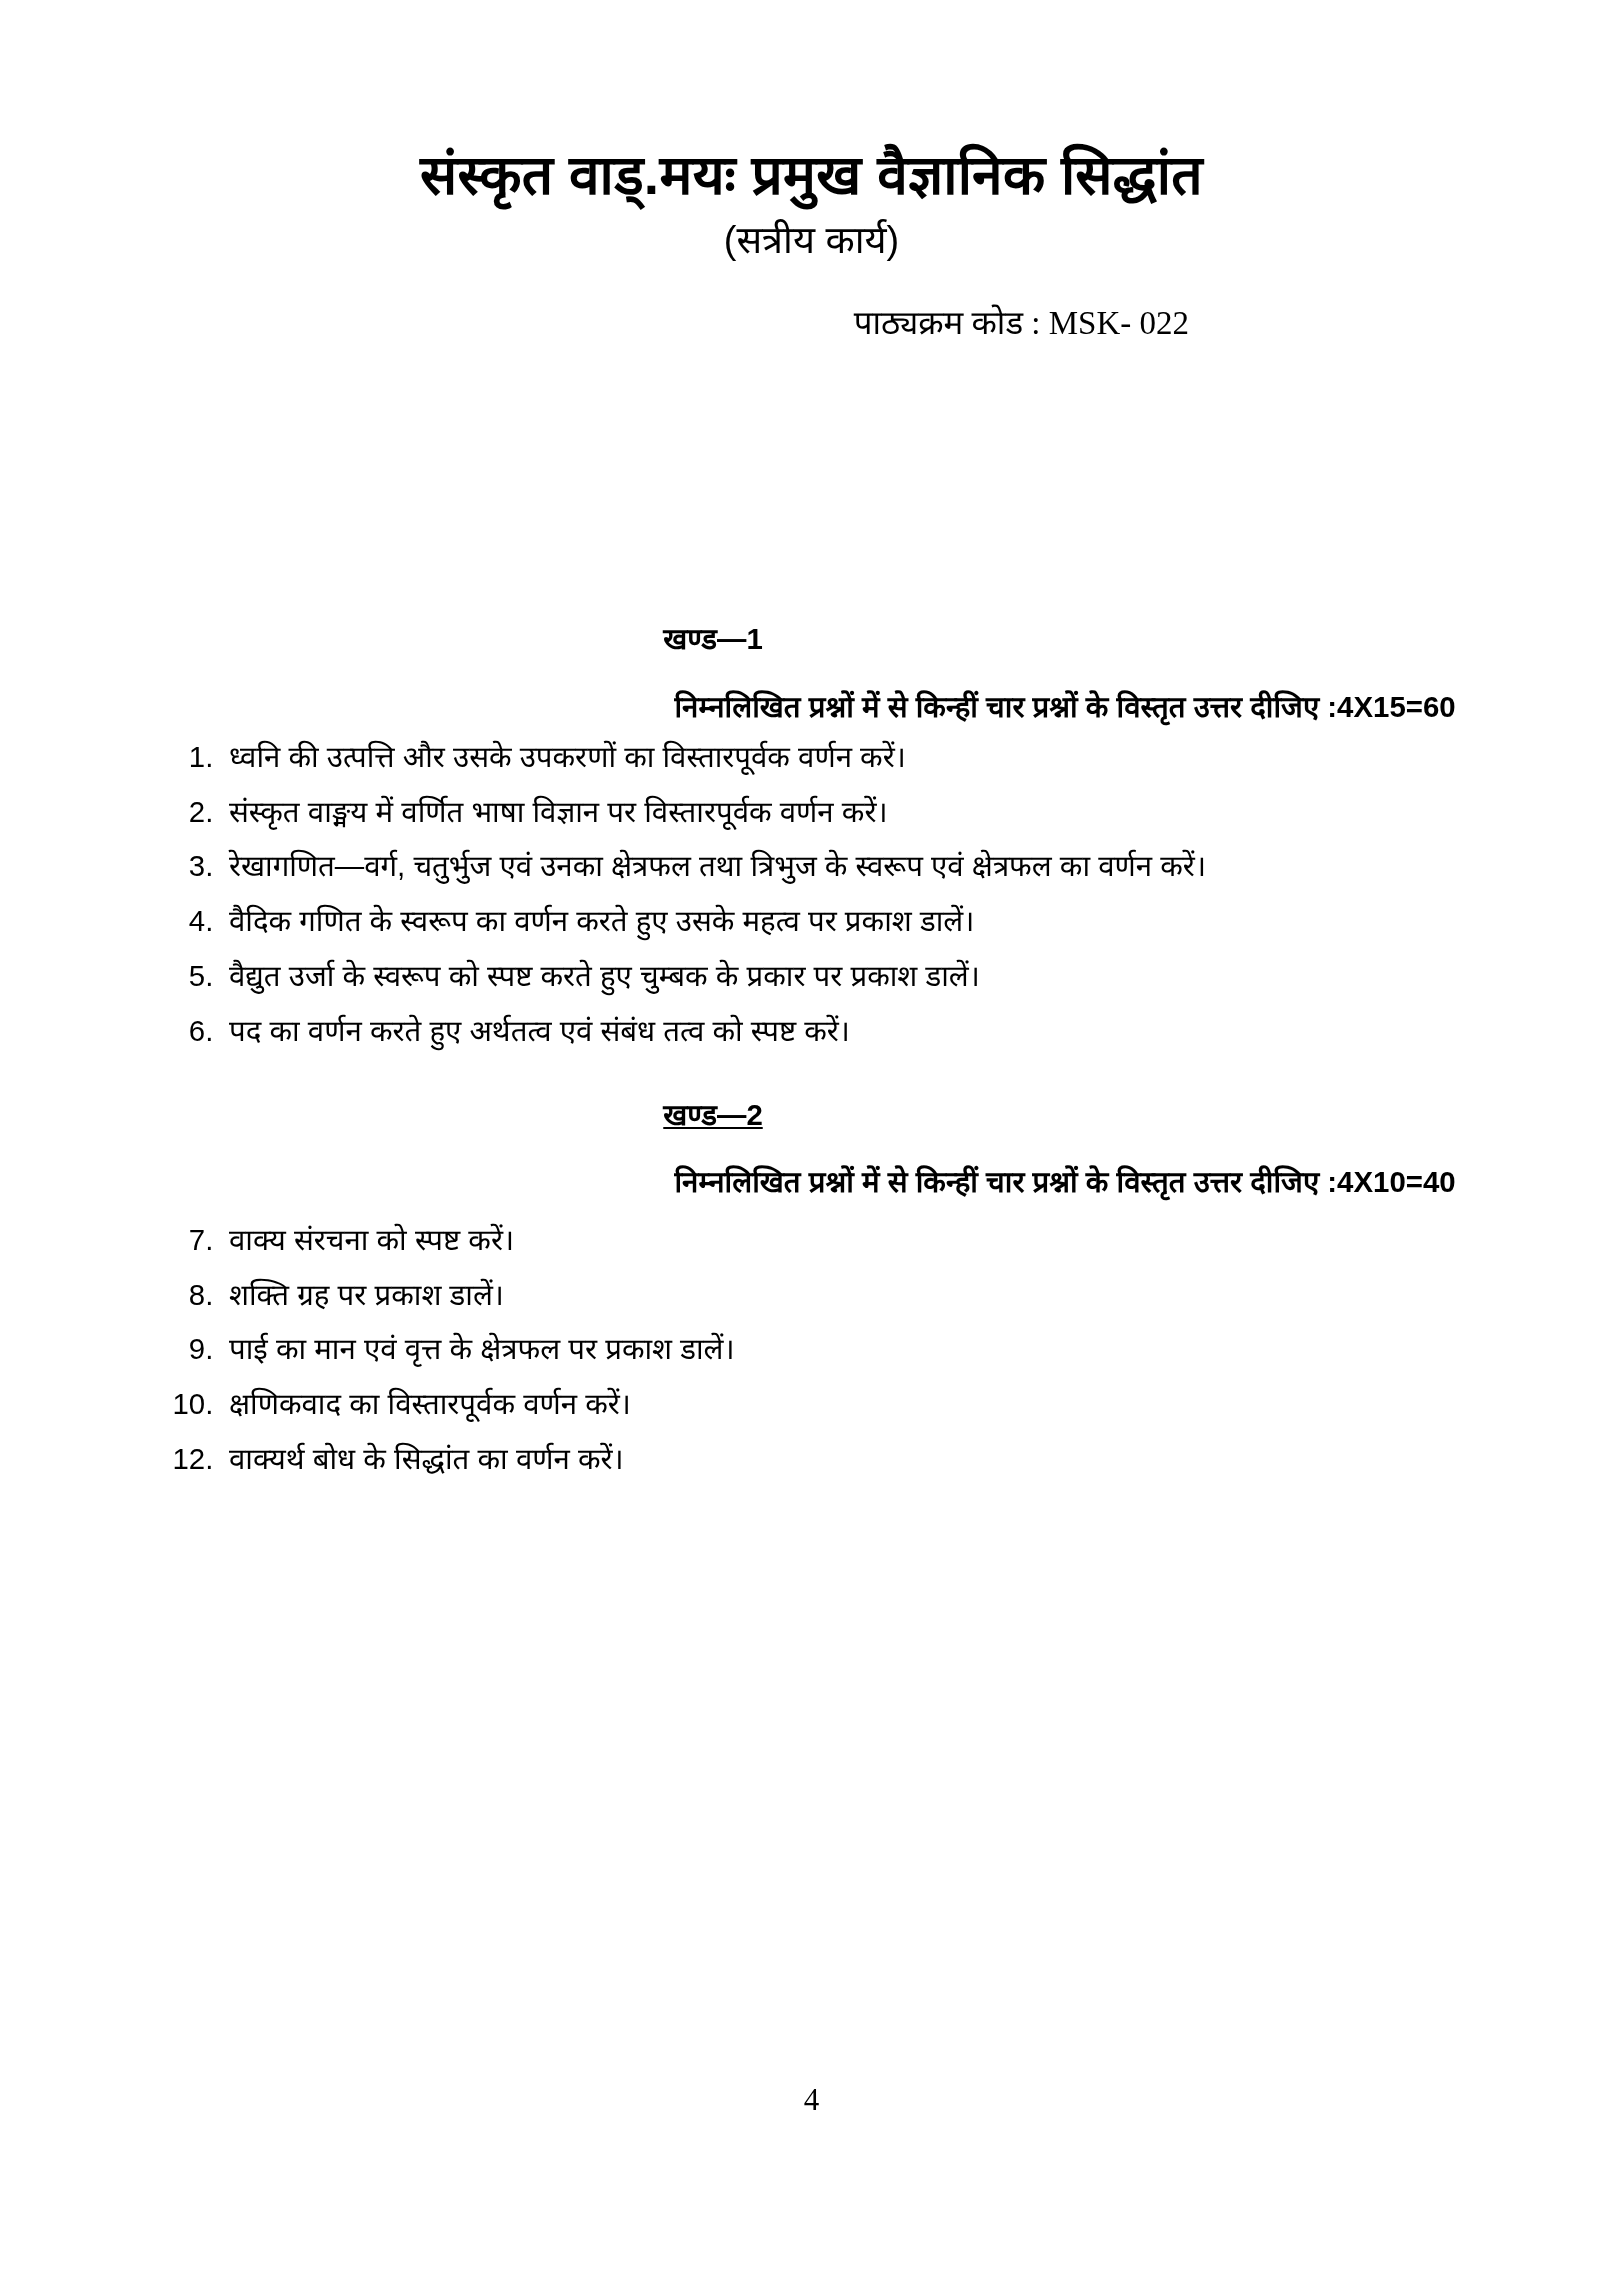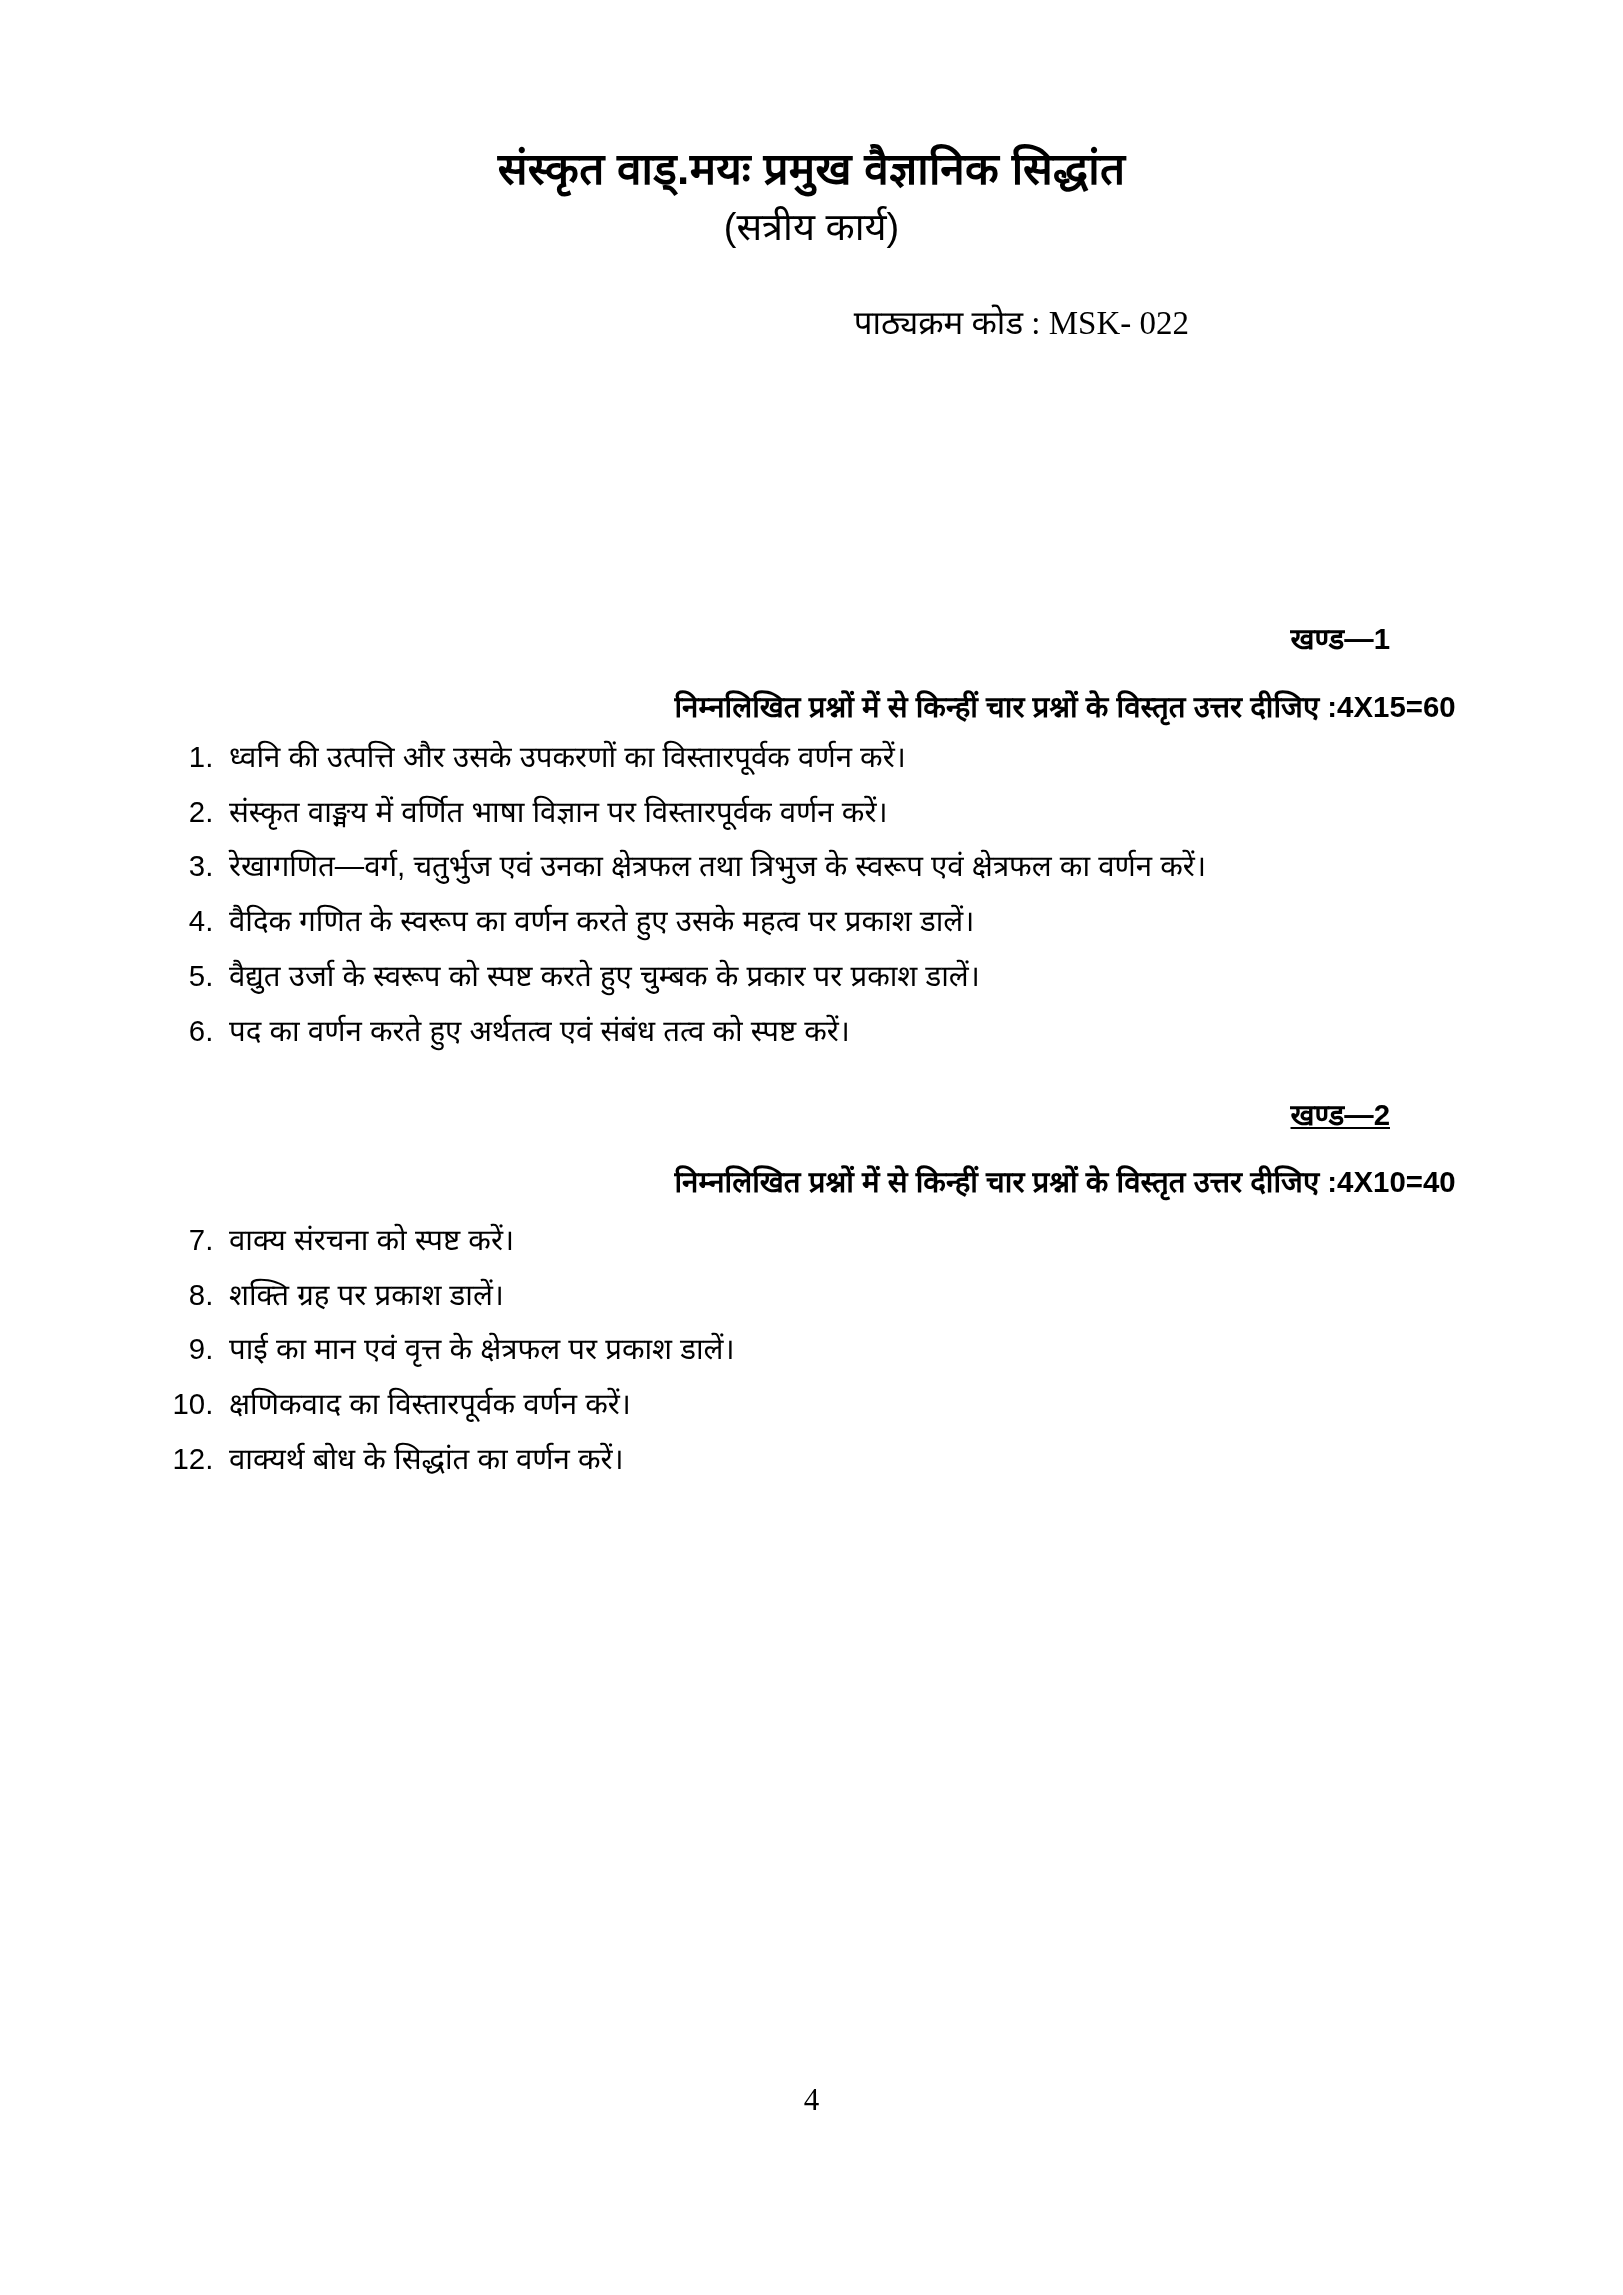--- a/index.html
+++ b/index.html
@@ -24,21 +24,21 @@
   .title-block {
     position: absolute;
     top: 143px;
     left: 0;
     width: 1623px;
     text-align: center;
   }
   .doc-title {
     font-family: "Liberation Sans", "DejaVu Sans", sans-serif;
     font-weight: bold;
-    font-size: 44px;
+    font-size: 55px;
     line-height: 1.18;
     letter-spacing: 0.3px;
     text-align: center;
   }
   .doc-subtitle {
     font-family: "Liberation Sans", "DejaVu Sans", sans-serif;
     font-weight: normal;
     font-size: 38px;
     line-height: 1.2;
     margin-top: 10px;
@@ -71,24 +71,25 @@
     line-height: 1.52;
     text-align: justify;
     text-justify: inter-word;
   }
 
   
   .section-title {
     position: absolute;
     left: 0;
     width: 1390px;
-    text-align: right;
-    font-family: "Liberation Sans", "DejaVu Sans", sans-serif;
-    font-weight: bold;
-    font-size: 29.4px;
+    text-align: center;
+    font-family: "Liberation Sans", "DejaVu Sans", sans-serif;
+    font-weight: bold;
+    font-size: 29.4px;
+    padding-left: 18px;
   }
   #section-1-title { top: 618px; }
   #section-2-title { top: 1094px; text-decoration: underline; }
 
   .instruction-row {
     position: absolute;
     left: 152px;
     width: 1318px;
     display: flex;
     align-items: baseline;

